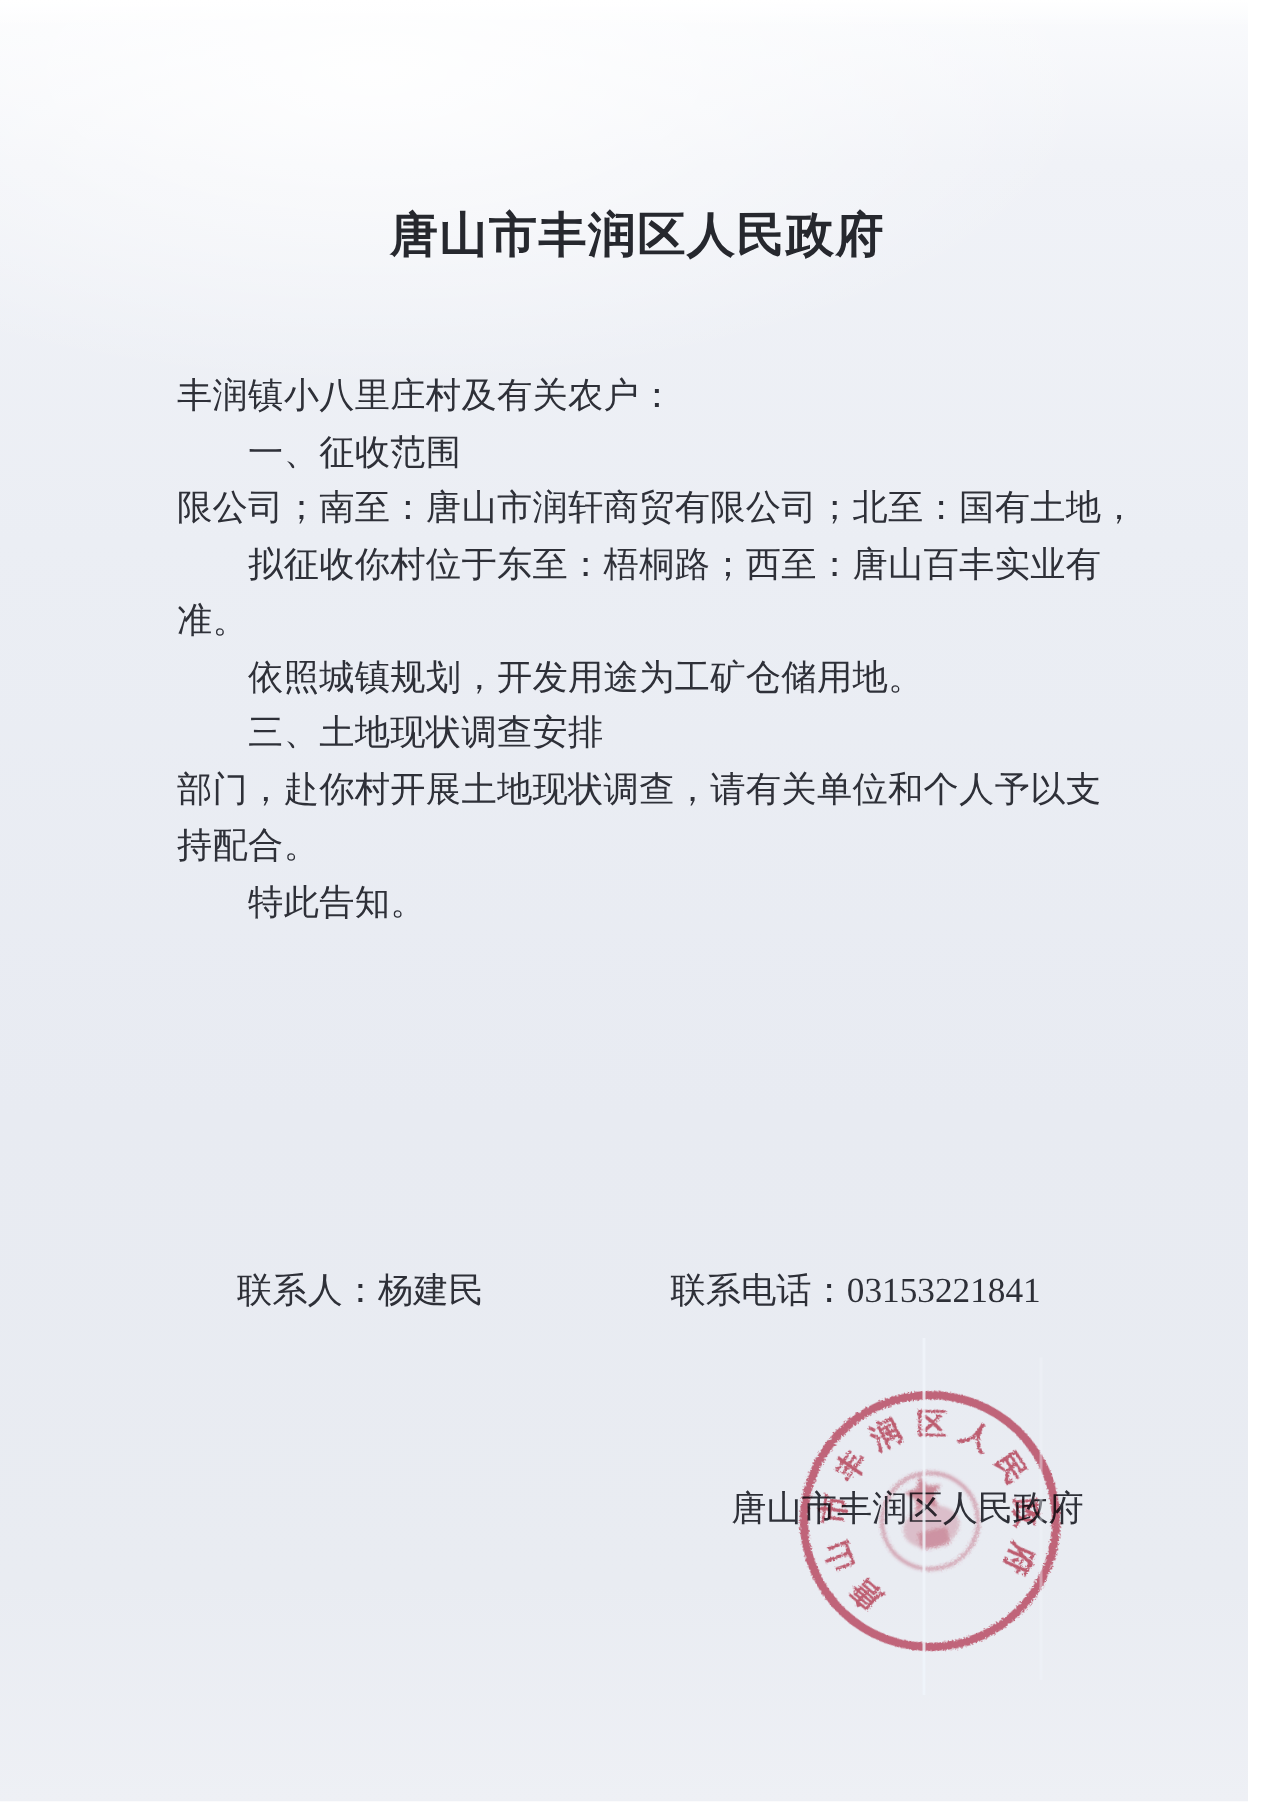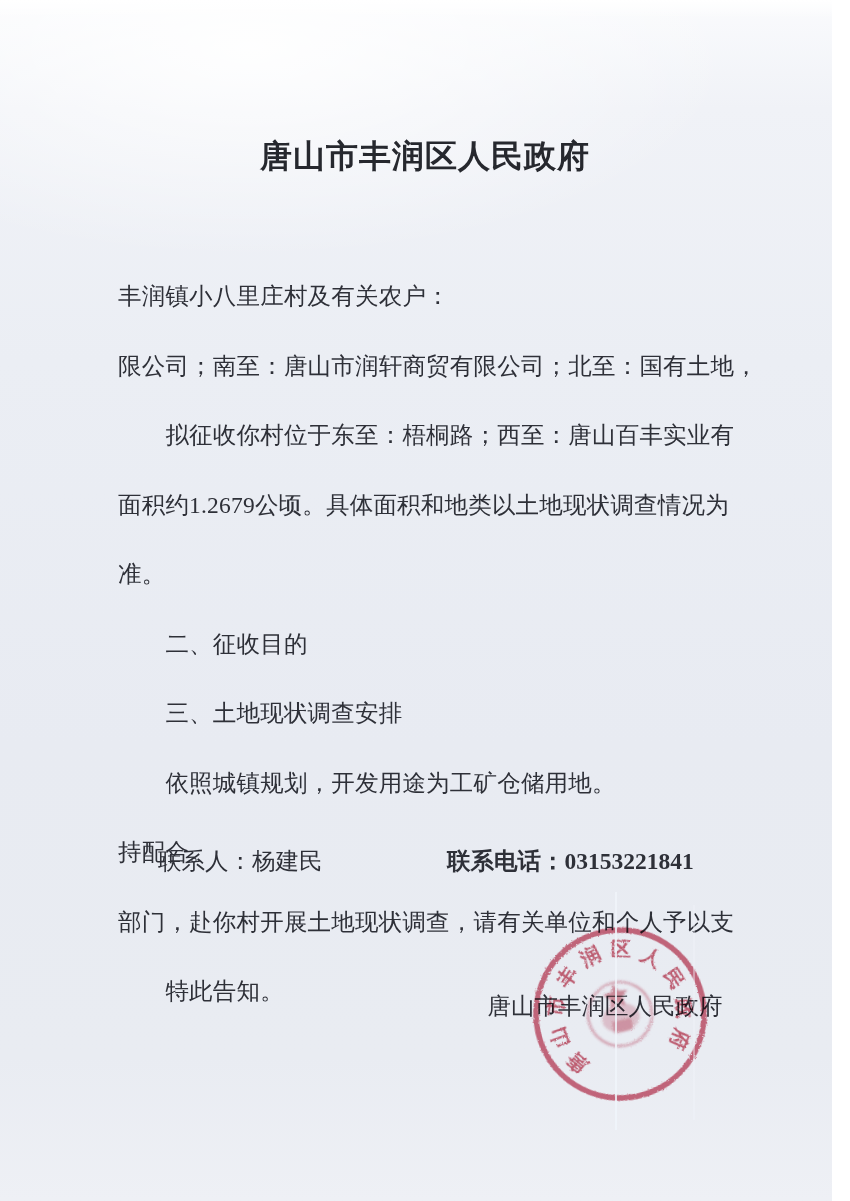--- a/index.html
+++ b/index.html
@@ -20,24 +20,24 @@
     position:absolute;top:0;left:0;width:850px;height:18px;
     background:linear-gradient(180deg,#ffffff 0%, rgba(255,255,255,0) 100%);
   }
   .title-block{position:absolute;top:132px;left:0;width:850px;text-align:center;}
   .title-line{
     font-size:32px;font-weight:700;line-height:48px;letter-spacing:1px;color:#26282e;
     white-space:pre;
   }
   .body-block{position:absolute;top:246px;left:118px;width:620px;}
   .bline{
-    font-size:23.5px;line-height:37.5px;white-space:pre;letter-spacing:0.2px;margin-top:32px;
+    font-size:23.5px;line-height:37.5px;white-space:pre;letter-spacing:0.2px;
   }
   .contact-person{position:absolute;top:843px;left:158px;font-size:23.5px;line-height:37.5px;white-space:pre;}
-  .contact-phone{position:absolute;top:843px;left:447px;font-size:23.5px;line-height:37.5px;white-space:pre;font-weight:bold;}
+  .contact-phone{position:absolute;top:843px;left:447px;font-size:23.5px;line-height:37.5px;white-space:pre;}
   .signature-block{position:absolute;top:986px;left:440px;width:330px;text-align:center;}
   .signature-line{font-size:23.5px;line-height:40px;white-space:pre;}
   .seal{
     position:absolute;top:921px;left:527px;width:186px;height:186px;
     mix-blend-mode:multiply;
     transform:rotate(-13deg);
     opacity:0.88;
   }
   .scan-line{position:absolute;width:2px;background:rgba(240,244,250,0.85);}
   .scan-line.a{left:615px;top:892px;height:238px;}
@@ -48,29 +48,28 @@
 
 <div class="page">
   <div class="top-edge"></div>
 
   <div class="title-block">
     <div class="title-line">唐山市丰润区人民政府</div>
   </div>
 
   <div class="body-block">
     <div class="bline">丰润镇小八里庄村及有关农户：</div>
+    <div class="bline">　　一、征收范围</div>
     <div class="bline">限公司；南至：唐山市润轩商贸有限公司；北至：国有土地，</div>
     <div class="bline">　　拟征收你村位于东至：梧桐路；西至：唐山百丰实业有</div>
-    <div class="bline">面积约1.2679公顷。具体面积和地类以土地现状调查情况为</div>
     <div class="bline">准。</div>
-    <div class="bline">　　二、征收目的</div>
+    <div class="bline">　　依照城镇规划，开发用途为工矿仓储用地。</div>
     <div class="bline">　　三、土地现状调查安排</div>
-    <div class="bline">　　依照城镇规划，开发用途为工矿仓储用地。</div>
+    <div class="bline">部门，赴你村开展土地现状调查，请有关单位和个人予以支</div>
     <div class="bline">持配合。</div>
-    <div class="bline">部门，赴你村开展土地现状调查，请有关单位和个人予以支</div>
     <div class="bline">　　特此告知。</div>
   </div>
 
   <div class="contact-person"><span>联系人：</span><span>杨建民</span></div>
   <div class="contact-phone"><span>联系电话：</span><span>03153221841</span></div>
 
   <div class="signature-block">
     <div class="signature-line">唐山市丰润区人民政府</div>
   </div>
 

